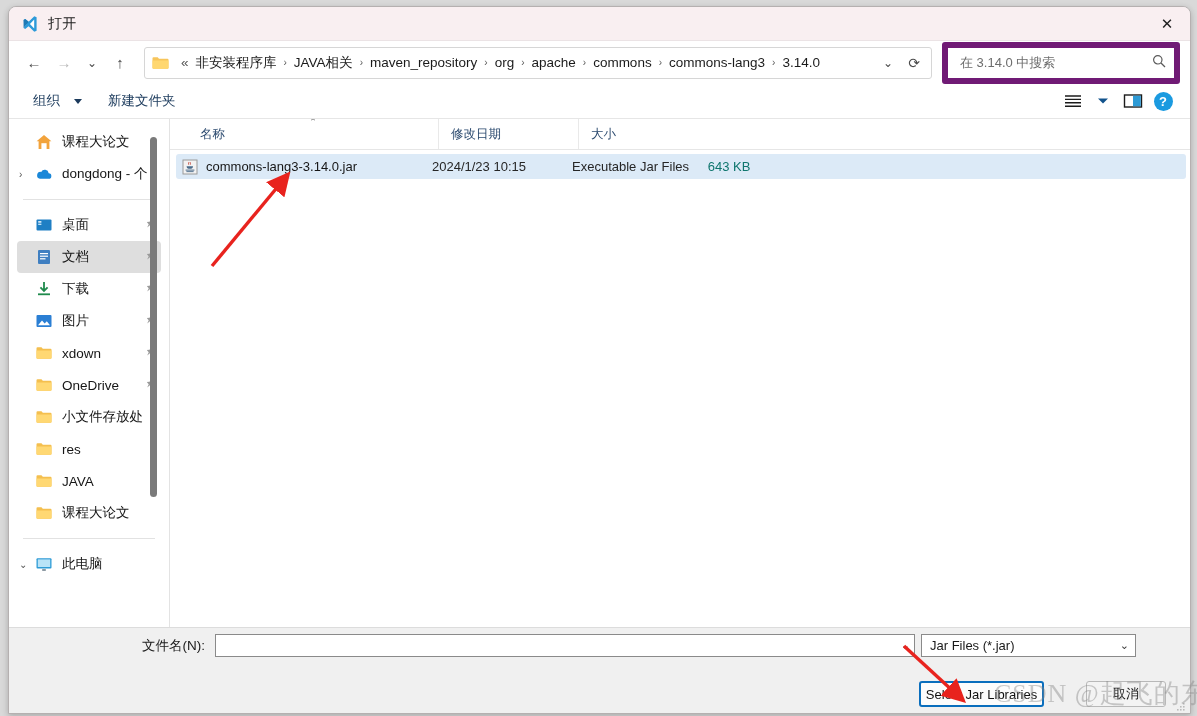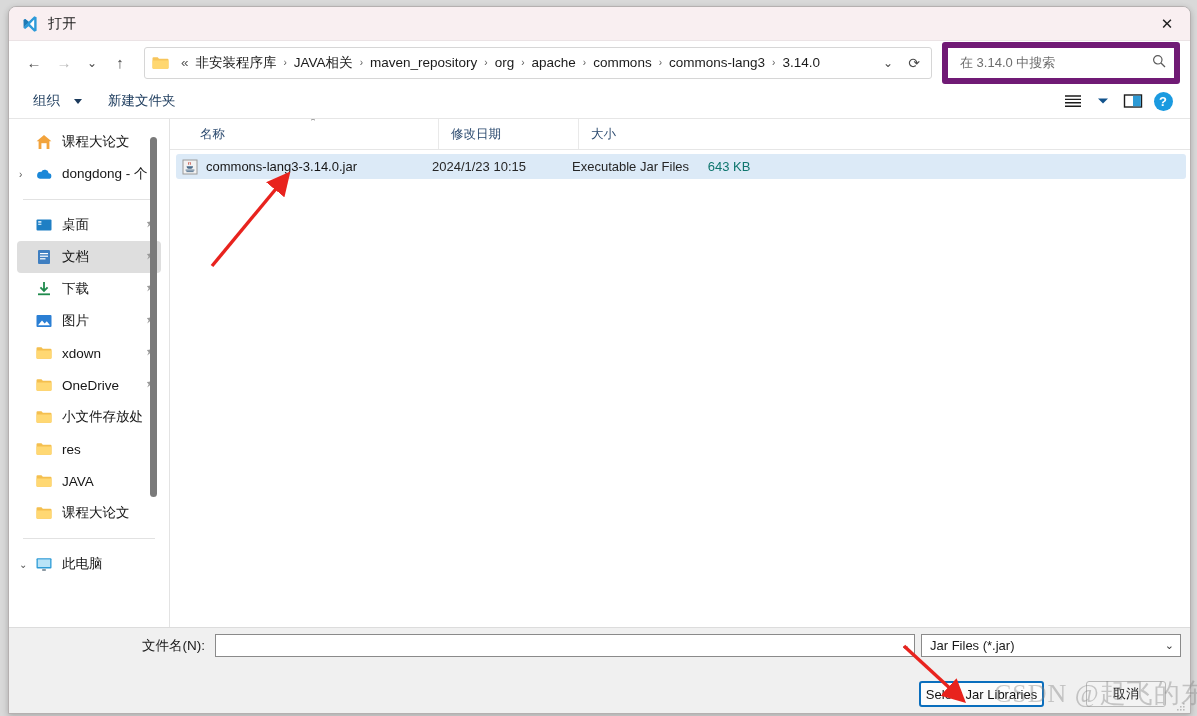--- a/index.html
+++ b/index.html
@@ -384,21 +384,21 @@
   }
   .fn-input .chev {
     color: #3b3b3b;
     font-size: 11px;
     padding-left: 6px;
   }
   .ftype-select {
     position: absolute;
     left: 912px;
     top: 6px;
-    width: 260px;
+    width: 215px;
     height: 23px;
     border: 1px solid #8a8a8a;
     background: #fff;
     display: flex;
     align-items: center;
     padding: 0 6px 0 8px;
     box-sizing: border-box;
     font-size: 13px;
     color: #1a1a1a;
     cursor: default;

